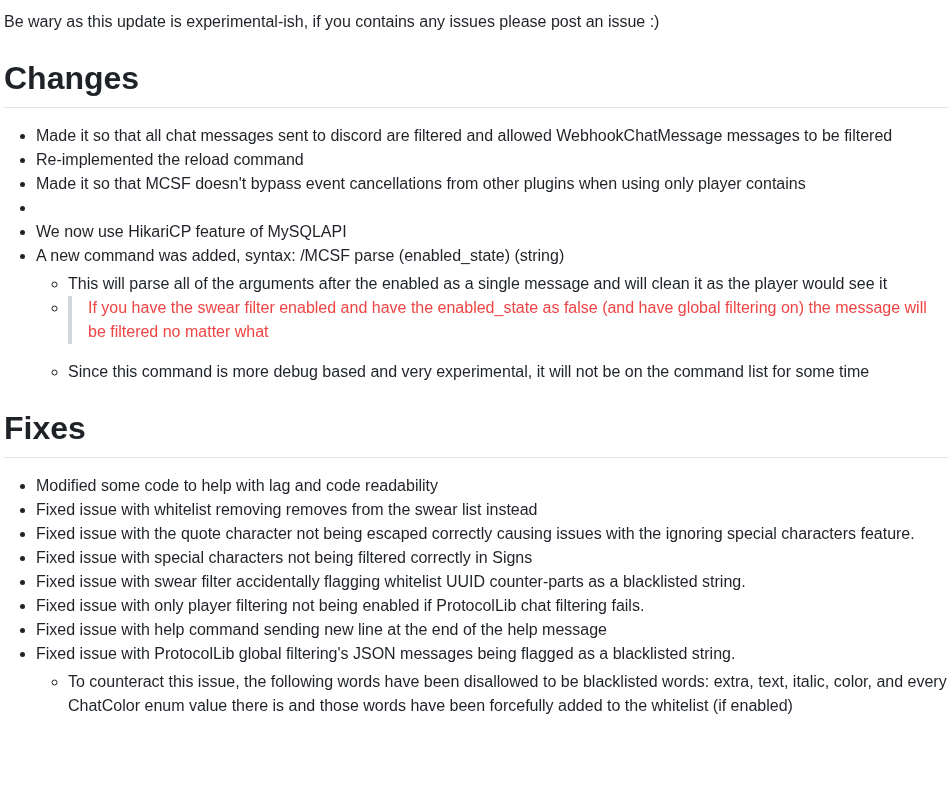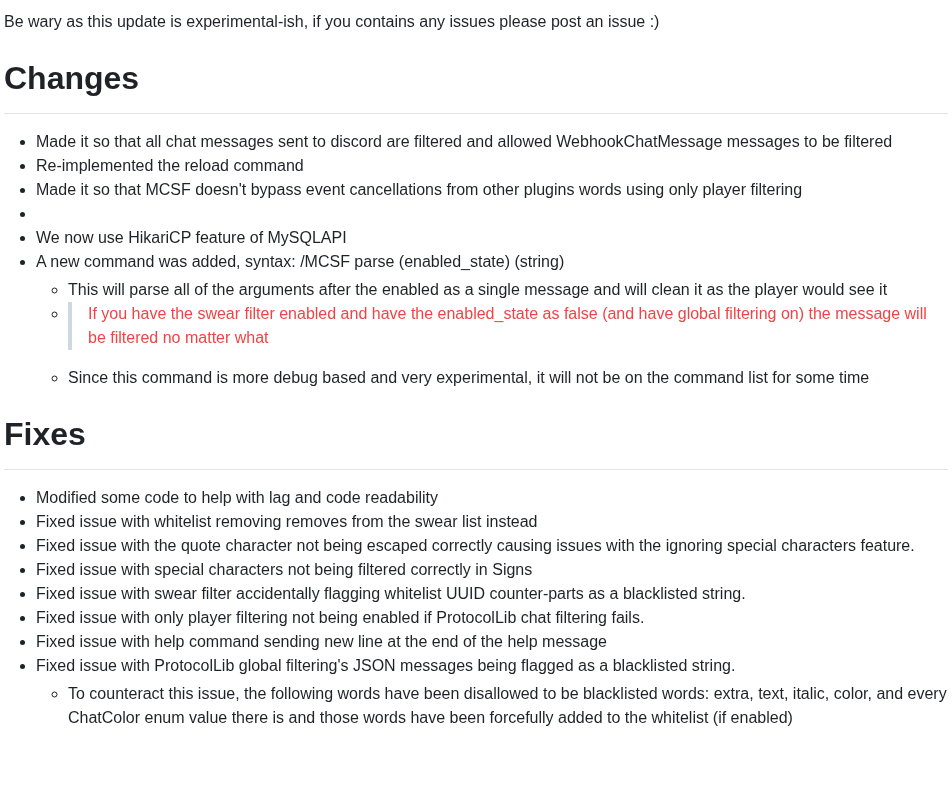--- a/index.html
+++ b/index.html
@@ -21,21 +21,21 @@
     overflow-wrap: break-word;
   }
   .intro {
     margin: 0 0 16px 0;
   }
   h1.section-heading {
     font-size: 32px;
     font-weight: 700;
     line-height: 1.25;
     margin: 24px 0 16px 0;
-    padding-bottom: 15px;
+    padding-bottom: 9px;
     border-bottom: 1px solid #e1e4e8;
   }
   ul.changelog-list {
     list-style: disc outside;
     margin: 0 0 16px 0;
     padding-left: 2em;
   }
   ul.changelog-list ul {
     list-style: circle outside;
     margin: 4px 0 0 0;
@@ -59,21 +59,21 @@
 
 <div class="markdown-body">
 
   <p class="intro">Be wary as this update is experimental-ish, if you contains any issues please post an issue :)</p>
 
   <h1 class="section-heading">Changes</h1>
 
   <ul class="changelog-list">
     <li>Made it so that all chat messages sent to discord are filtered and allowed WebhookChatMessage messages to be filtered</li>
     <li>Re-implemented the reload command</li>
-    <li>Made it so that MCSF doesn't bypass event cancellations from other plugins words using only player filtering</li>
+    <li>Made it so that MCSF doesn't bypass event cancellations from other plugins when using only player contains</li>
     <li>
     </li>
     <li>We now use HikariCP feature of MySQLAPI</li>
     <li>
       <span>A new command was added, syntax: /MCSF parse (enabled_state) (string)</span>
       <ul>
         <li>This will parse all of the arguments after the enabled as a single message and will clean it as the player would see it</li>
         <li>
           <blockquote class="note-quote">If you have the swear filter enabled and have the enabled_state as false (and have global filtering on) the message will be filtered no matter what</blockquote>
         </li>

